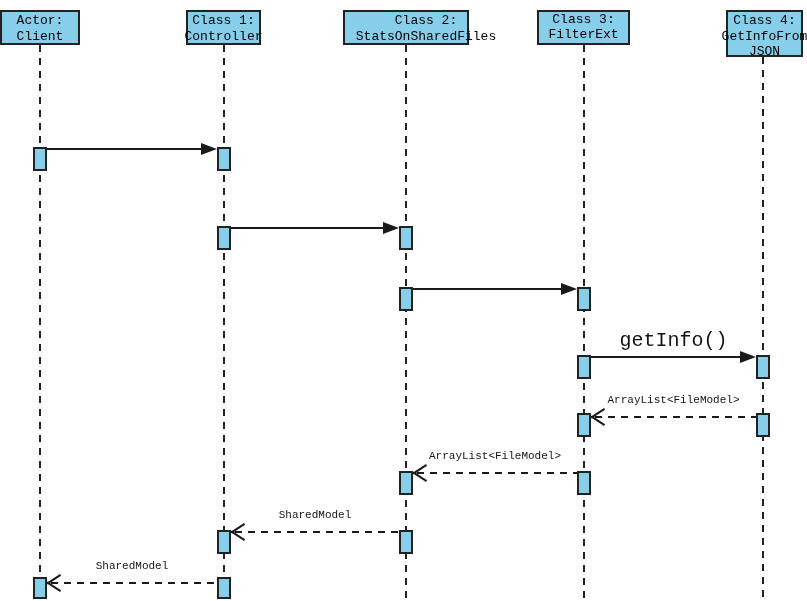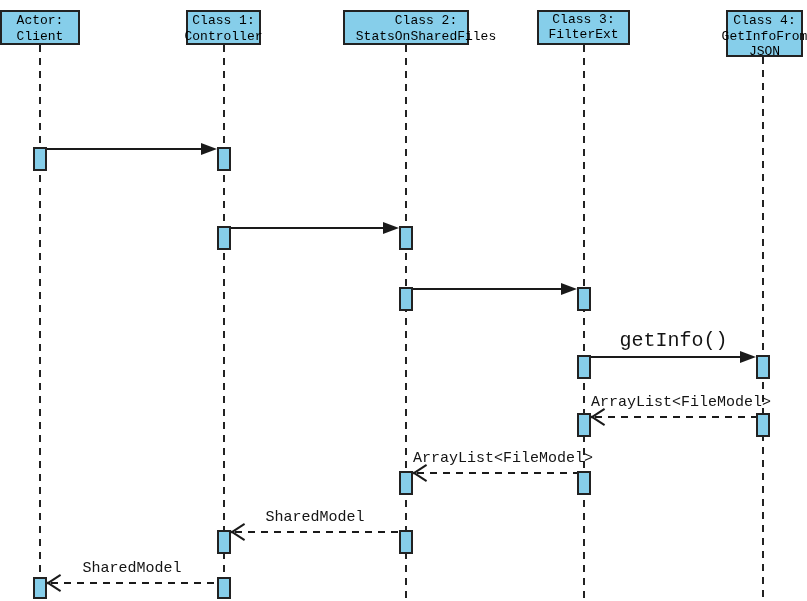--- a/index.html
+++ b/index.html
@@ -19,21 +19,21 @@
     background:repeating-linear-gradient(180deg,#222 0 7px,transparent 7px 13px);
   }
   .activation{
     position:absolute;box-sizing:border-box;width:14px;height:24px;
     background:#86ceea;border:2px solid #222;
   }
   .msg-label{
     position:absolute;text-align:center;color:#141414;white-space:nowrap;
   }
   .call-label{font-size:20px;}
-  .return-label{font-size:15px;}
+  .return-label{font-size:11px;}
   .solid-line{position:absolute;height:2px;background:#1a1a1a;}
   .dashed-line{
     position:absolute;height:2px;
     background:repeating-linear-gradient(90deg,#1a1a1a 0 7px,transparent 7px 13px);
   }
   .filled-head{
     position:absolute;width:0;height:0;
     border-top:6px solid transparent;border-bottom:6px solid transparent;
     border-left:16px solid #1a1a1a;
   }

